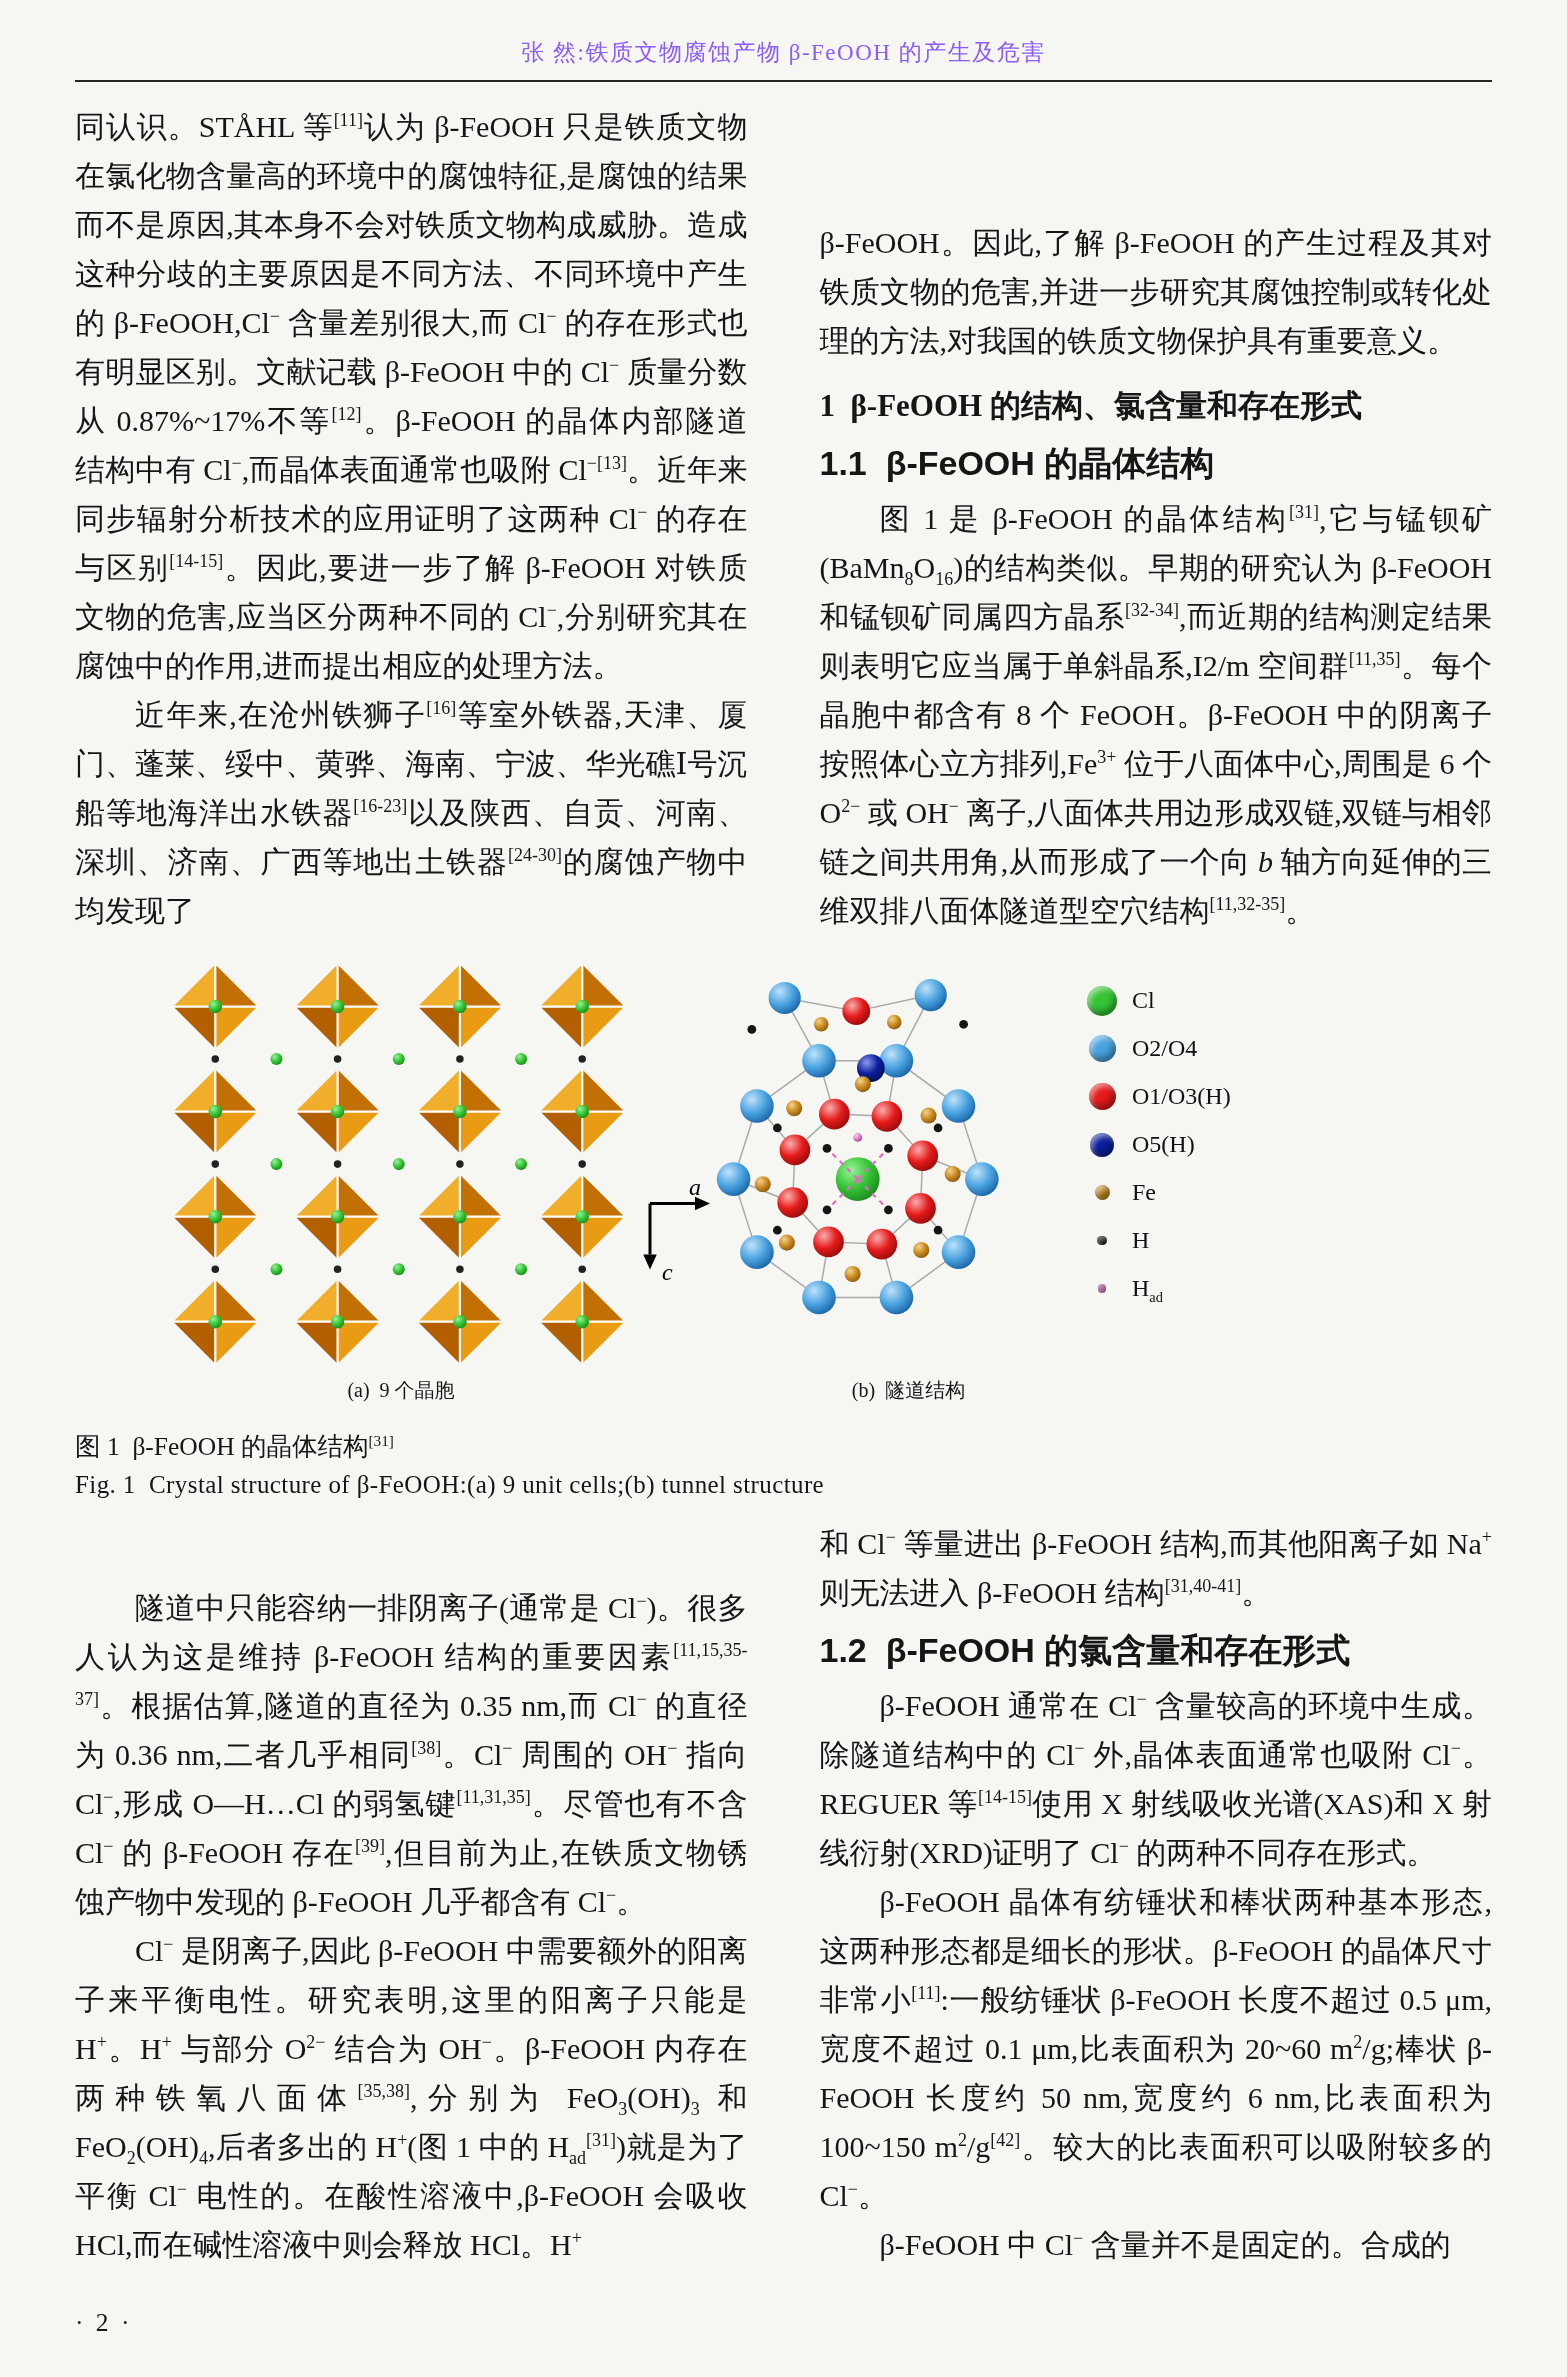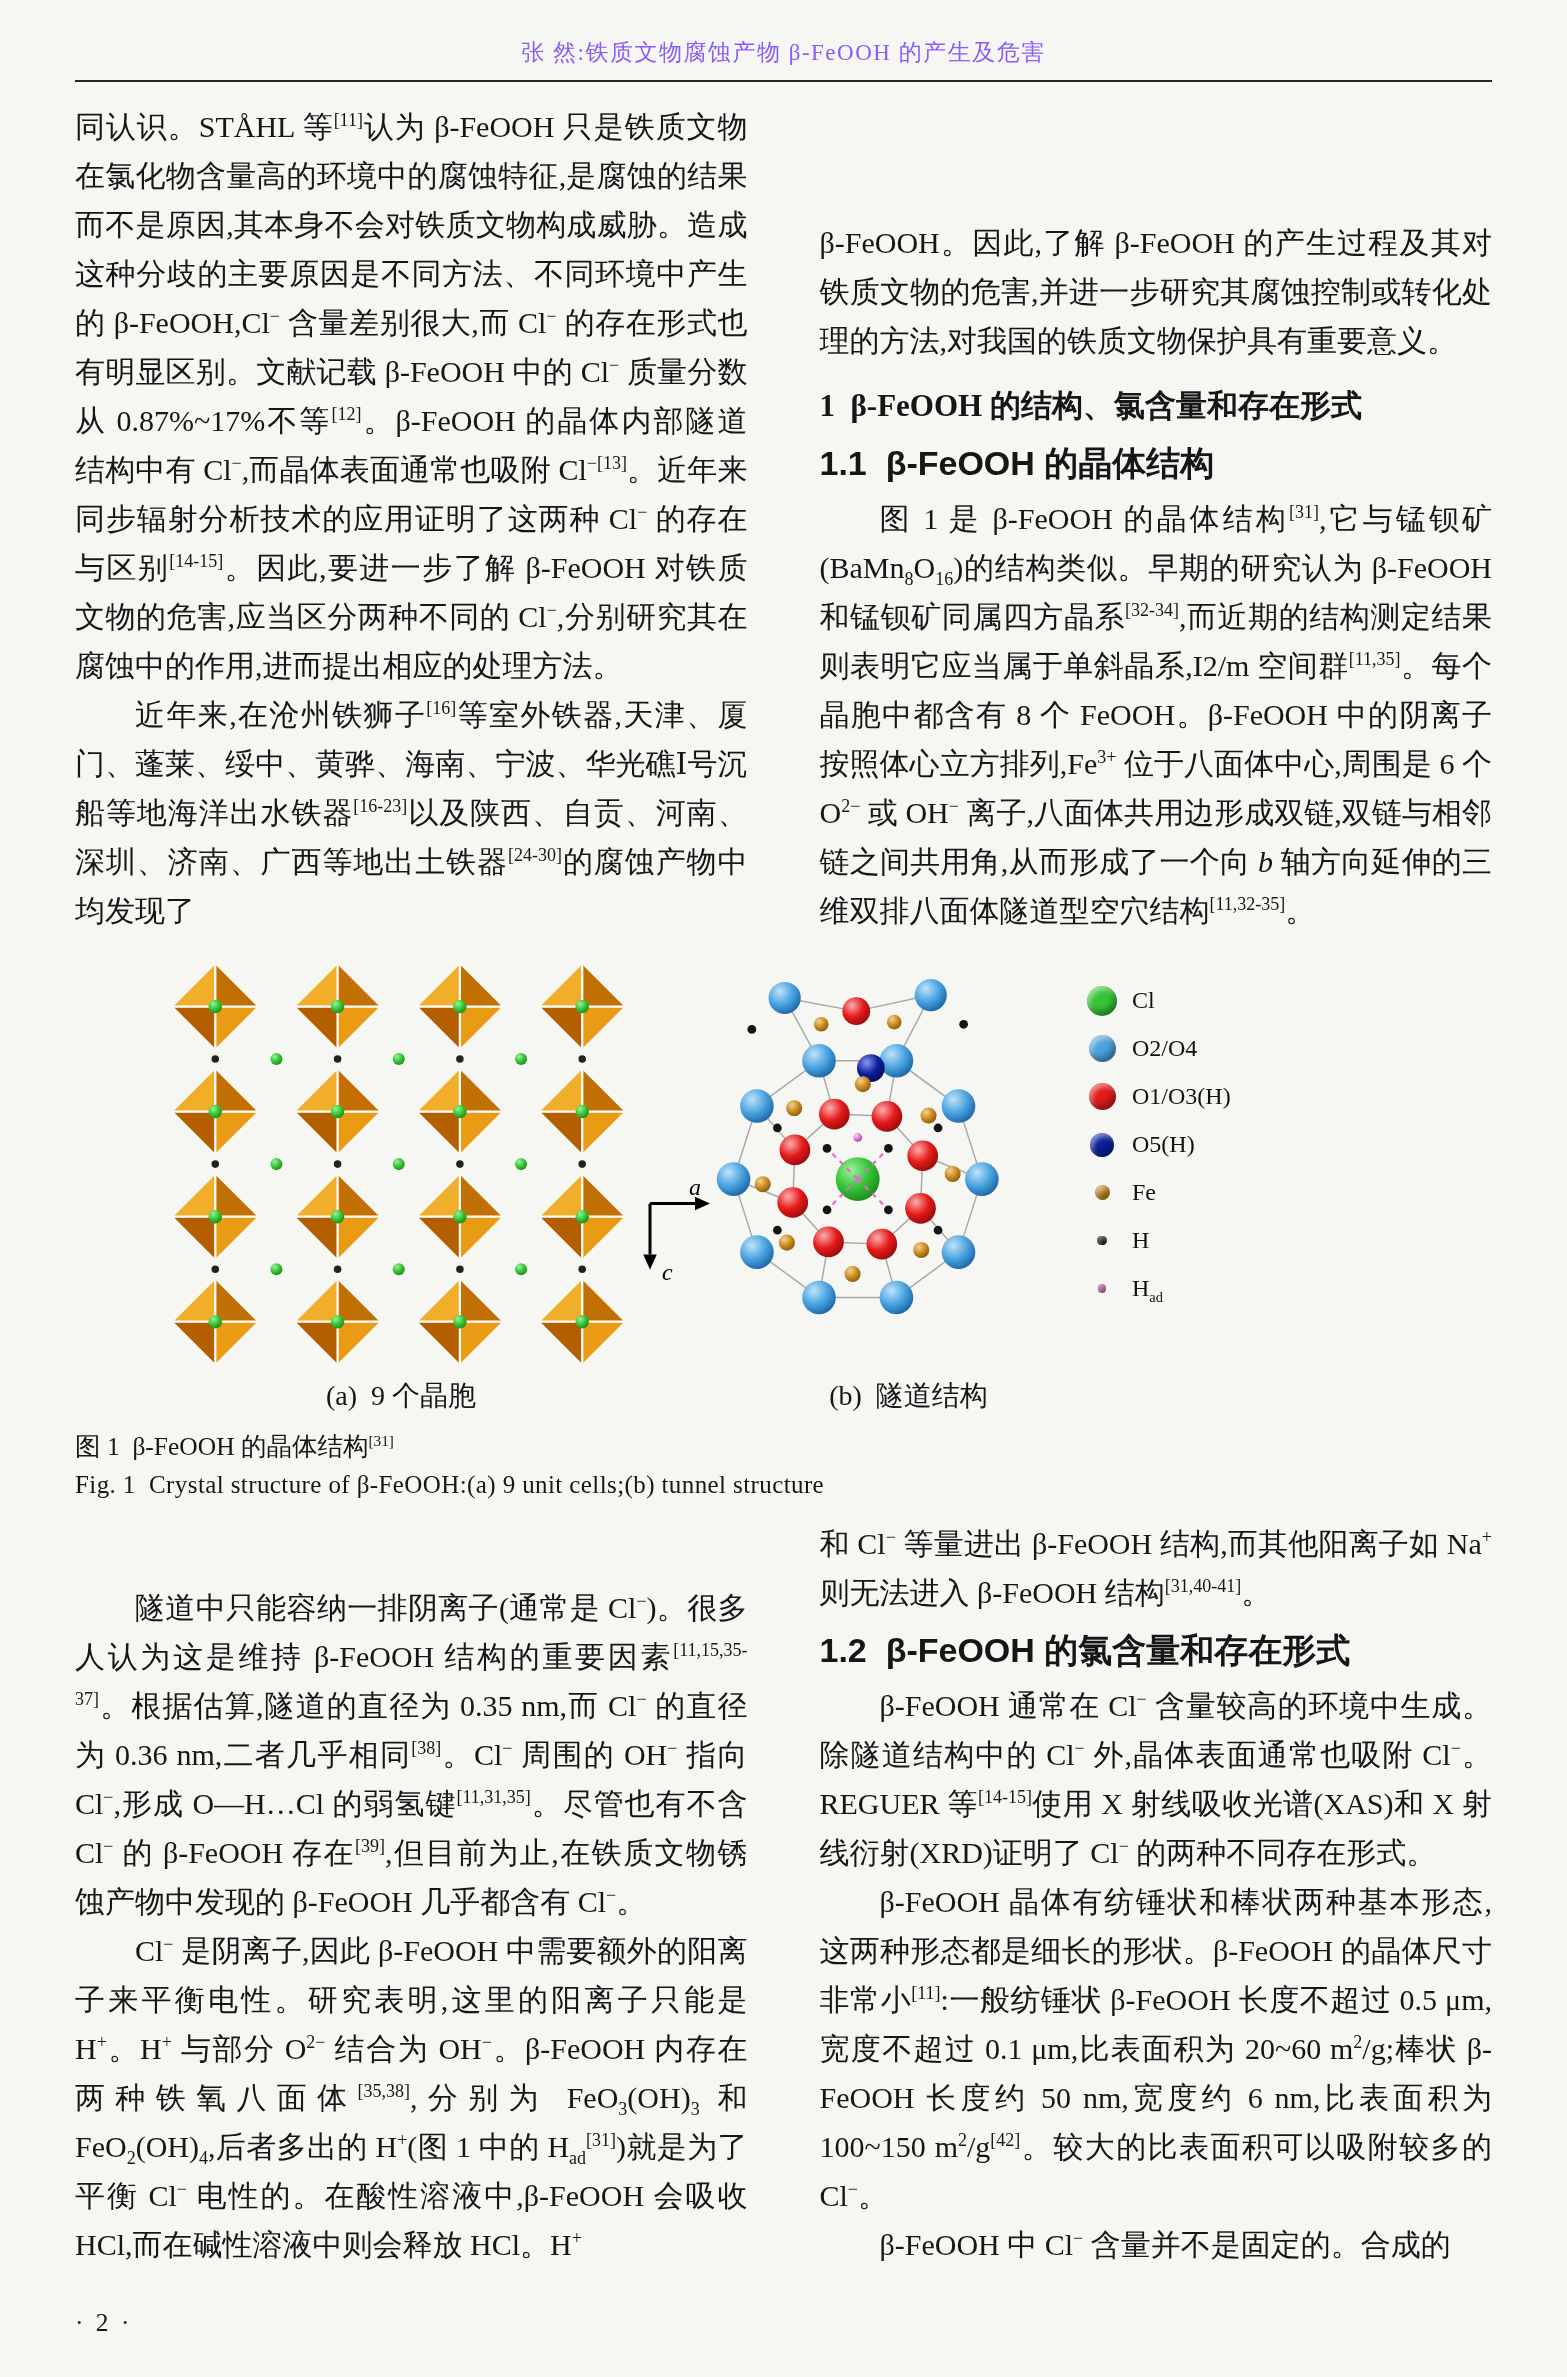--- a/index.html
+++ b/index.html
@@ -46,21 +46,21 @@
 
   .legend { position:absolute; left:1009px; top:16.5px; width:247px; }
   .legend-item { display:flex; align-items:center; height:48px; }
   .legend-dot-box { width:36px; display:flex; justify-content:center; align-items:center; }
   .legend-dot {
     border-radius:50%;
     box-shadow: inset -3px -4.5px 6.7px rgba(0,0,0,.38), inset 3px 3.7px 5.2px rgba(255,255,255,.5);
   }
   .legend-label { margin-left:12px; font-size:24px; color:#111; }
 
-  .subcaps { position:relative; height:37px; margin-top:7.5px; font-size:28px; }
+  .subcaps { position:relative; height:37px; margin-top:7.5px; font-size:20px; }
   .subcap-a { position:absolute; left:84px; width:484px; text-align:center; }
   .subcap-b { position:absolute; left:674px; width:319px; text-align:center; }
   .caption-zh { font-size:25.5px; margin-top:15px; }
   .caption-en { text-align:left; font-size:25px; margin-top:7.5px; letter-spacing:0.4px; }
 
   .footer { position:absolute; left:75px; bottom:39px; font-size:25.5px; letter-spacing:3px; }
 </style>
 </head>
 <body>
 

